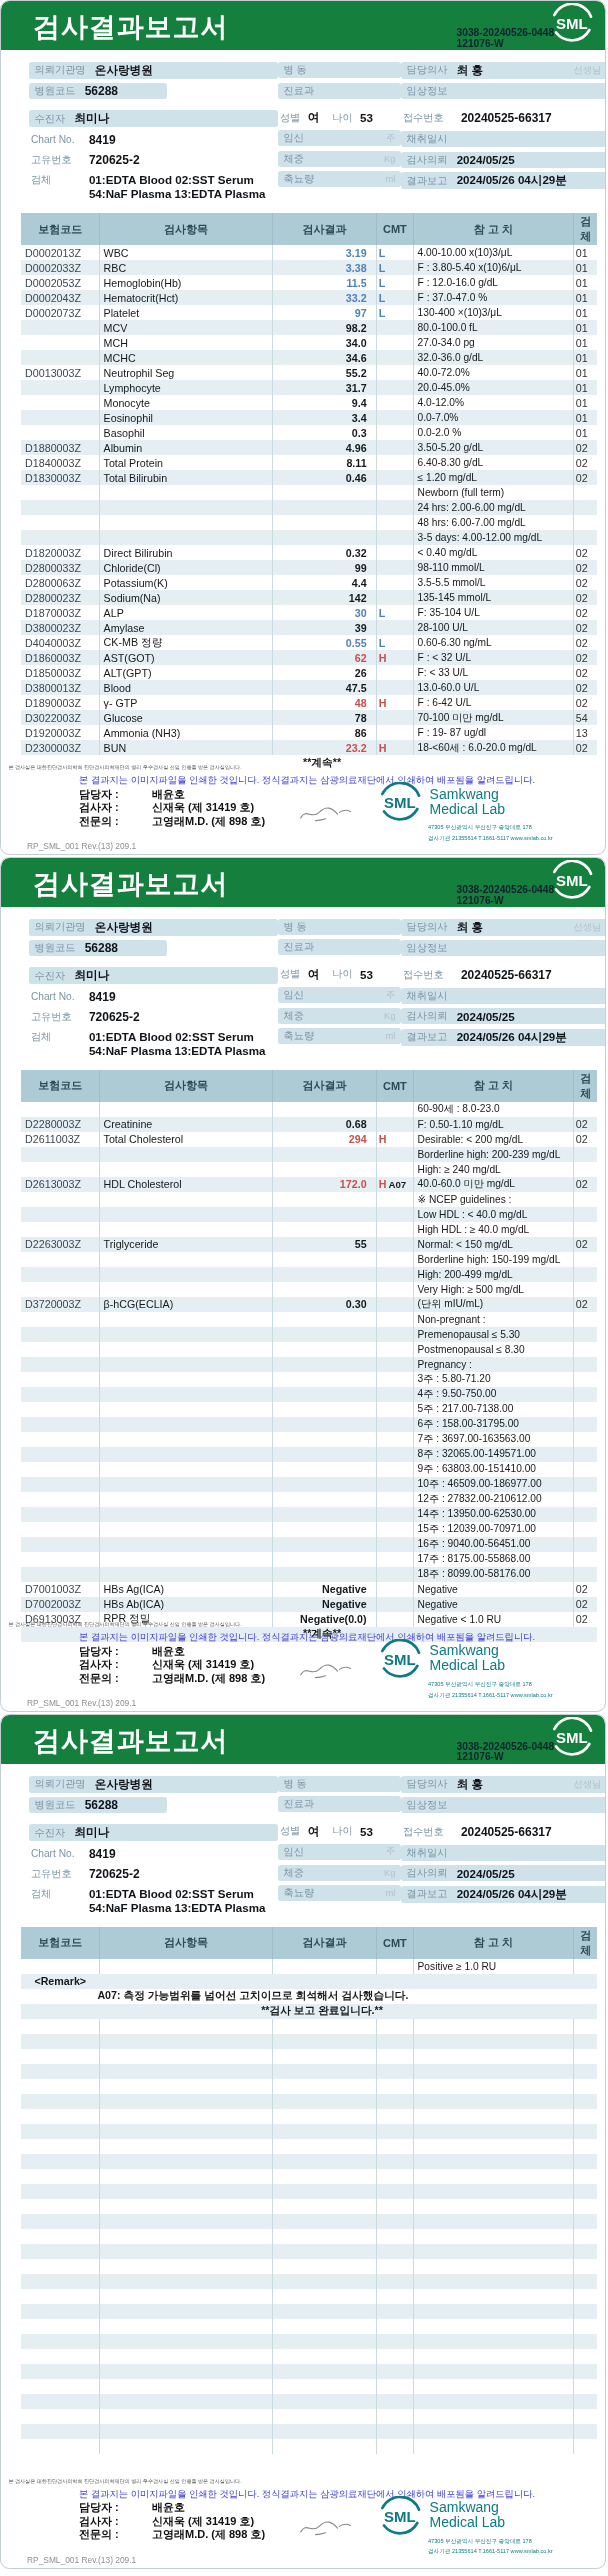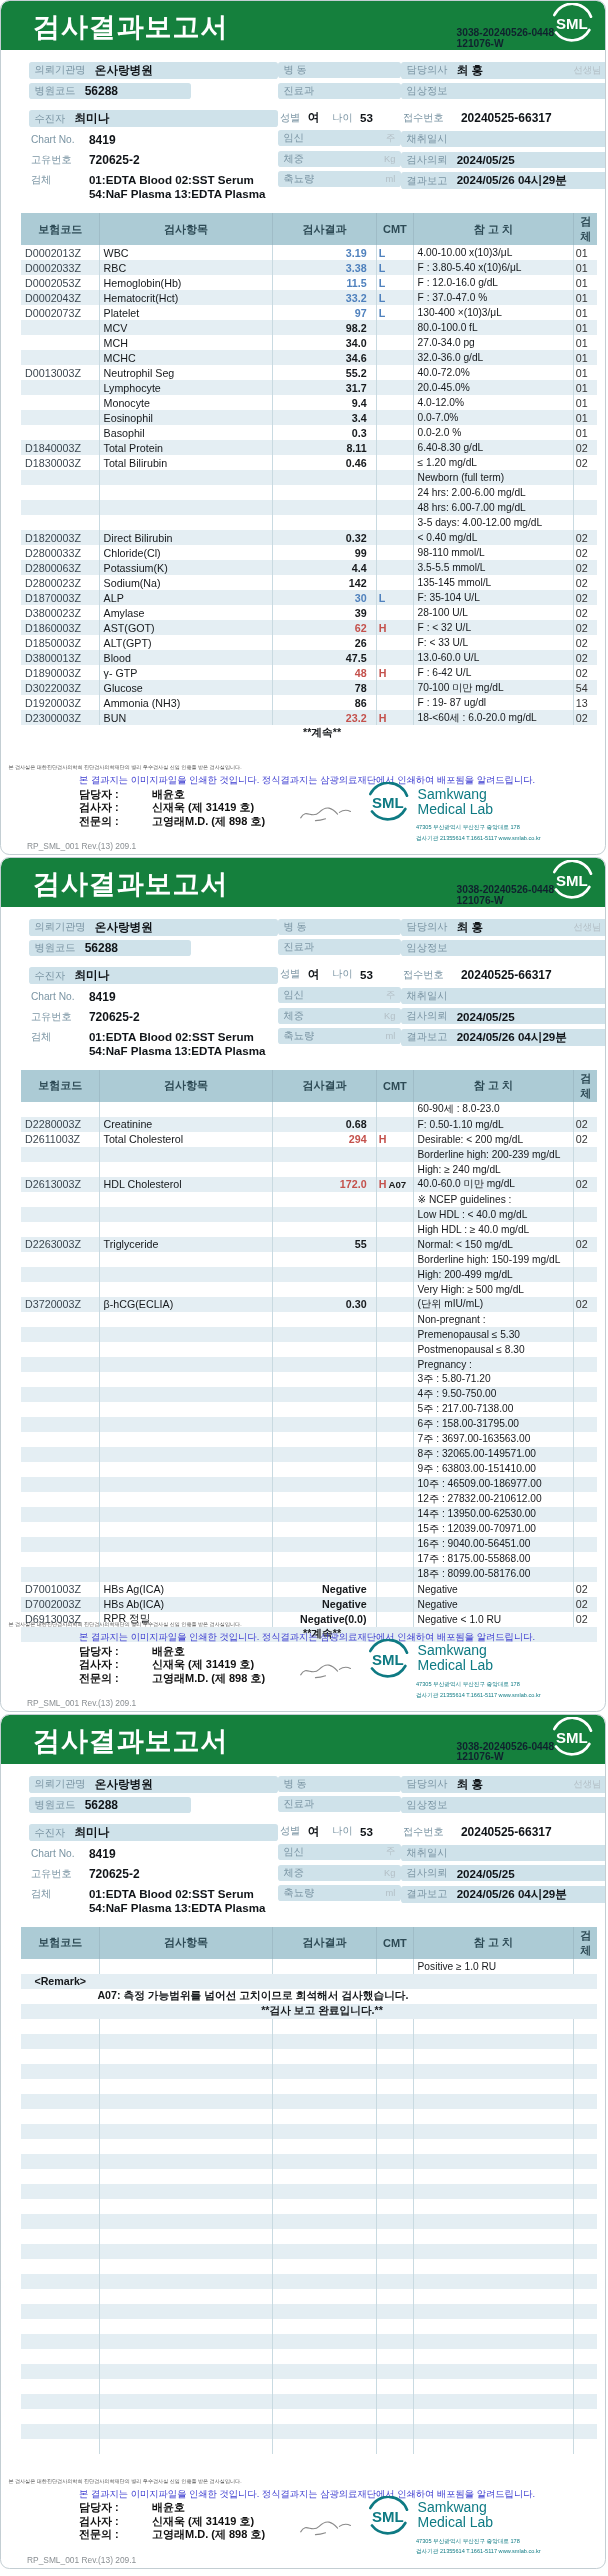--- a/index.html
+++ b/index.html
@@ -15,21 +15,21 @@
   .band .repnum { position:absolute; right:7.4px; top:27px; width:141px; font-size:10.2px; line-height:10.7px;
                   font-weight:bold; color:#10222e; text-align:left; z-index:2; }
 
   
   .pinfo { display:flex; padding:12px 5.6px 5.6px 28px; }
   .pcol1 { width:258px; } .pcol2 { width:141px; } .pcol3 { flex:1; }
   .frow { display:flex; align-items:center; margin-bottom:4.6px; font-size:10.2px; min-height:16px; }
   .gap-top { margin-top:11px; }
   .chip { background:#cfe2ea; border-radius:2.8px; padding:0.9px 5.6px; display:flex; align-items:center; gap:9.3px;
           box-sizing:border-box; min-height:16px; }
-  .w270 { width:249px; } .w175 { width:162px; } .w132 { width:123px; } .w205 { width:206px; }
+  .w270 { width:249px; } .w175 { width:138px; } .w132 { width:123px; } .w205 { width:206px; }
   .lbl { color:#7b95a4; white-space:nowrap; }
   .w58 { display:inline-block; width:58px; }
   .val { font-weight:bold; color:#101418; font-size:11.6px; white-space:nowrap; }
   .big { font-size:12px; }
   .unit { color:#b3bfc6; margin-left:auto; font-size:9.3px; }
   .suffix { color:#b3bfc6; margin-left:auto; font-size:9.3px; }
   .plain { padding-left:1.9px; }
   .specimen div { line-height:14px; }
   .sexrow .lbl { margin-right:7.4px; } .sexrow .val { margin-right:13px; }
 
@@ -46,21 +46,21 @@
   td.cmt { font-weight:bold; padding:0 1.9px; }
   td.cmt .cmtcode { color:#1c1c1c; margin-left:1.9px; font-size:9.7px; }
   td.ref { font-size:10.2px; }
   td.spec { color:#333; padding:0 1.9px; }
   .lo { color:#4f81bd; } .hi { color:#c4514c; }
   td.span-cell { font-weight:bold; }
   td.span-cell.center { text-align:center;padding-left:29px; }
   td.span-cell.left { text-align:left; }
 
   
-  .pfoot { position:absolute; left:0; right:12px; bottom:2.8px; }
+  .pfoot { position:absolute; left:0; right:0; bottom:2.8px; }
   .cert { font-size:5.1px; color:#4a4a4a; margin:0 0 2.8px 7.4px; white-space:nowrap; overflow:hidden; }
   .notice { font-size:9.3px; color:#3a3ad0; margin:0 0 0.9px 78px; }
   .staffwrap { position:relative; margin-left:78px; min-height:48px; }
   .srow { display:flex; gap:25px; font-size:11px; font-weight:bold; line-height:13.5px; color:#111; }
   .slbl { width:48px; }
   .sig { position:absolute; left:218px; top:16.7px; }
   .logoblock { position:absolute; right:13px; top:-5.6px; width:218px; color:#0e7a83; }
   .logorow { display:flex; align-items:center; gap:5.6px; }
   .logoname { font-size:14px; line-height:15px; }
   .sml-mark.teal { width:50px; height:39px; color:#0e7a83; }
@@ -316,20 +316,28 @@
           </tr>
           <tr>
             <td class="code"></td>
             <td class="name">Basophil</td>
             <td class="result">0.3</td>
             <td class="cmt"></td>
             <td class="ref">0.0-2.0 %</td>
             <td class="spec">01</td>
           </tr>
           <tr>
+            <td class="code">D1880003Z</td>
+            <td class="name">Albumin</td>
+            <td class="result">4.96</td>
+            <td class="cmt"></td>
+            <td class="ref">3.50-5.20 g/dL</td>
+            <td class="spec">02</td>
+          </tr>
+          <tr>
             <td class="code">D1840003Z</td>
             <td class="name">Total Protein</td>
             <td class="result">8.11</td>
             <td class="cmt"></td>
             <td class="ref">6.40-8.30 g/dL</td>
             <td class="spec">02</td>
           </tr>
           <tr>
             <td class="code">D1830003Z</td>
             <td class="name">Total Bilirubin</td>
@@ -409,20 +417,28 @@
             <td class="cmt"><span class="flag lo">L</span></td>
             <td class="ref">F: 35-104 U/L</td>
             <td class="spec">02</td>
           </tr>
           <tr>
             <td class="code">D3800023Z</td>
             <td class="name">Amylase</td>
             <td class="result">39</td>
             <td class="cmt"></td>
             <td class="ref">28-100 U/L</td>
+            <td class="spec">02</td>
+          </tr>
+          <tr>
+            <td class="code">D4040003Z</td>
+            <td class="name">CK-MB 정량</td>
+            <td class="result lo">0.55</td>
+            <td class="cmt"><span class="flag lo">L</span></td>
+            <td class="ref">0.60-6.30 ng/mL</td>
             <td class="spec">02</td>
           </tr>
           <tr>
             <td class="code">D1860003Z</td>
             <td class="name">AST(GOT)</td>
             <td class="result hi">62</td>
             <td class="cmt"><span class="flag hi">H</span></td>
             <td class="ref">F : &lt; 32 U/L</td>
             <td class="spec">02</td>
           </tr>

